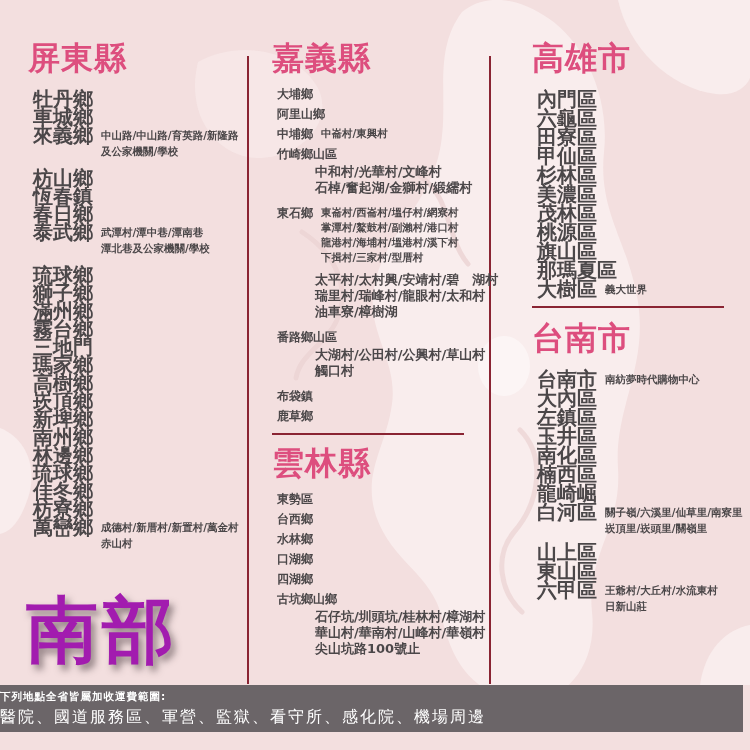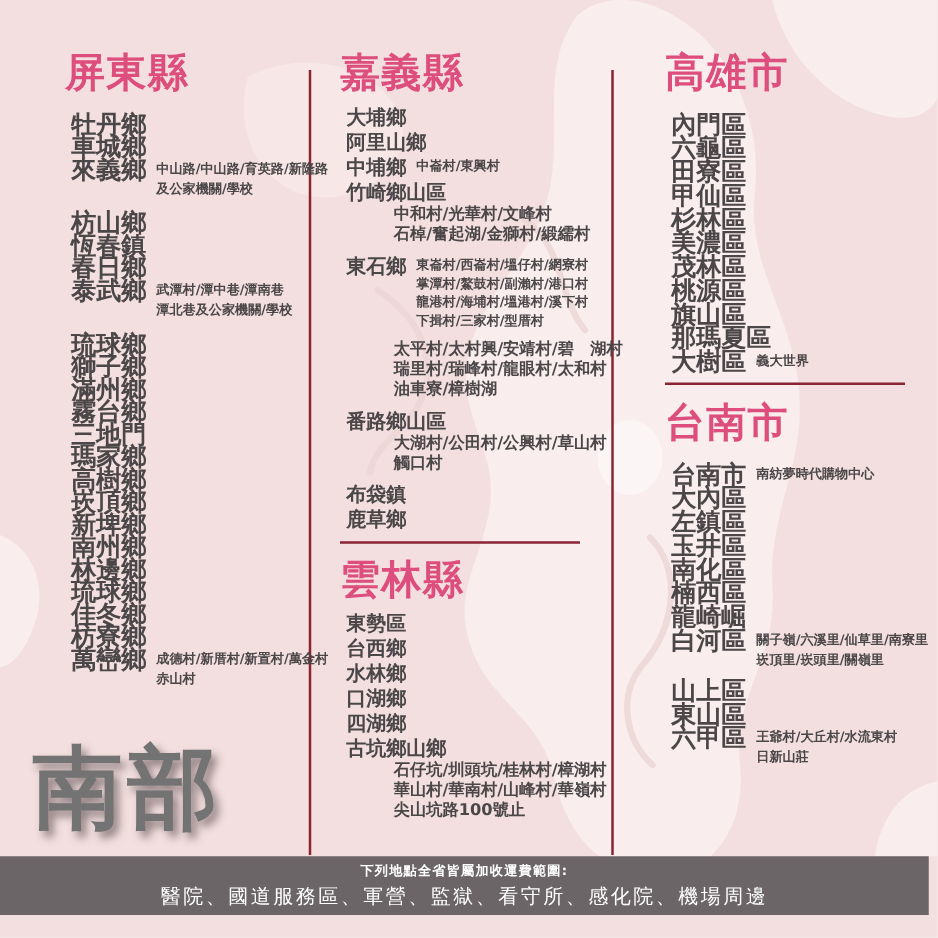--- a/index.html
+++ b/index.html
@@ -4,40 +4,40 @@
 <style>
   *{margin:0;padding:0;box-sizing:border-box}
   html,body{width:750px;height:750px}
   body{font-family:"DejaVu Sans","Liberation Sans",sans-serif;overflow:hidden}
   #screen{position:relative;width:750px;height:750px;background:var(--bg,#f3dfdf);overflow:hidden}
   svg.bg{position:absolute;left:0;top:0;z-index:0}
   .vline{position:absolute;width:2px;top:56px;height:628px;background:var(--divider,#8a2433);z-index:1}
   .vline1{left:247px}
   .vline2{left:489px}
   .col{position:absolute;top:38px;z-index:2}
-  .col1{left:52px;width:210px}
+  .col1{left:28px;width:210px}
   .col2{left:272px;width:214px}
   .col3{left:532px;width:244px}
   .section-title{font-size:32px;line-height:40px;font-weight:bold;color:var(--accent,#dd4e7e);letter-spacing:1px;margin-bottom:12px}
   .col2 .section-title{margin-bottom:6px}
   .group{margin-bottom:10px}
   .col2 .group,.col3 .group{margin-bottom:7px}
   .row{display:flex;align-items:flex-start;padding-left:5px}
   .town{font-size:20px;font-weight:bold;color:var(--text,#4b4749);line-height:18px;white-space:nowrap}
-  .col2 .town{line-height:20px;font-size:16px}
+  .col2 .town{line-height:20px;font-size:12px}
   .col3 .town{line-height:19px}
   .note{margin-left:8px;padding-top:2px}
   .note div{font-size:10.5px;font-weight:bold;color:var(--text,#4b4749);line-height:15.5px;white-space:nowrap}
   .col2 .note div{line-height:15px}
   .sub{margin-left:43px}
   .sub div{font-size:13px;font-weight:bold;color:var(--text,#4b4749);line-height:16px;white-space:nowrap}
   .divider-h{width:192px;height:2px;background:var(--divider,#8a2433);margin:4px 0 8px 0}
   .col3 .divider-h{margin:6px 0 10px 0}
-  .watermark{position:absolute;left:26px;top:583px;font-size:72px;font-weight:bold;color:#737373;letter-spacing:4px;z-index:3;text-shadow:4px 5px 7px rgba(125,108,112,.85)}
-  .footer{position:absolute;left:0;top:685px;width:743px;height:47px;background:var(--band,#6b6568);z-index:4;text-align:center;color:#fff}
+  .watermark{position:absolute;left:26px;top:583px;font-size:72px;font-weight:bold;color:#a21caf;letter-spacing:4px;z-index:3;text-shadow:4px 5px 7px rgba(125,108,112,.85)}
+  .footer{position:absolute;left:0;top:685px;width:743px;height:47px;background:var(--band,#6b6568);z-index:4;text-align:left;color:#fff}
   .f1{font-size:10.5px;font-weight:bold;margin-top:5px;letter-spacing:1px}
   .f2{font-size:16px;font-weight:normal;margin-top:3px;letter-spacing:2px}
 </style>
 </head>
 <body>
 
 <div id="screen" style="--bg: #f3dfdf; --accent: #dd4e7e; --text: #4b4749; --divider: #8a2433; --band: #6b6568;">
 
   <svg class="bg" width="750" height="750" viewBox="0 0 750 750">
     <path d="M462,12 C430,55 452,105 438,158 C424,210 382,238 374,288 C366,332 398,360 392,404 C386,448 362,472 376,516 C392,562 432,574 442,618 C452,662 472,692 516,700 C562,708 598,668 592,612 C586,556 622,528 618,468 C614,408 648,368 638,302 C628,240 598,212 604,152 C610,96 584,42 548,18 C516,-4 484,-6 462,12 Z" fill="#f9eded"></path>

